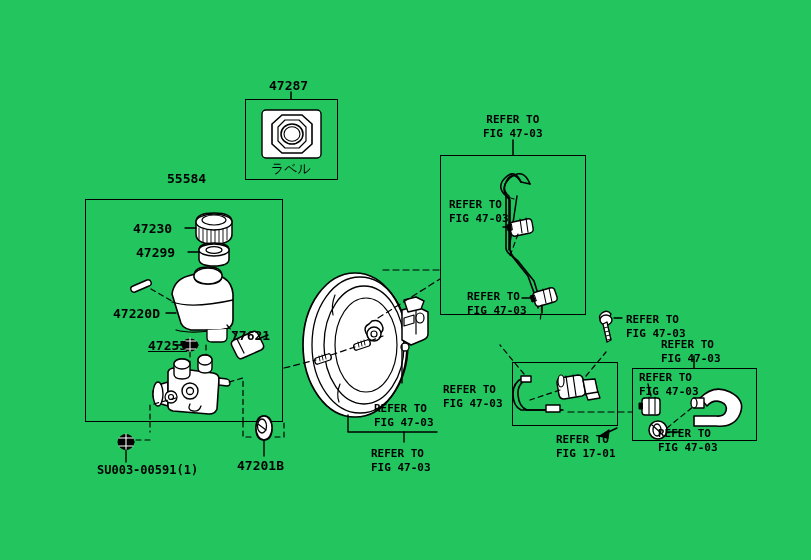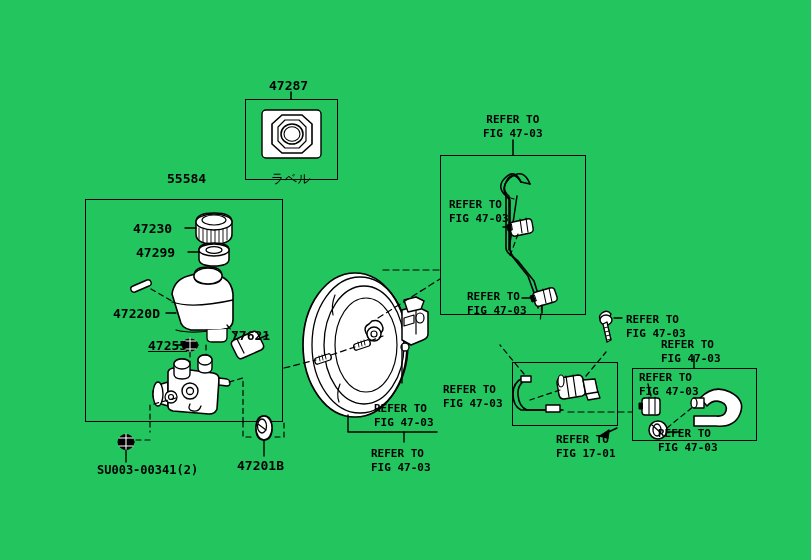--- a/index.html
+++ b/index.html
@@ -283,31 +283,31 @@
       <path d="M667,428 L694,406" stroke="#000" stroke-width="1.2" stroke-dasharray="5,4"></path>
       <line x1="694" y1="356" x2="694" y2="368" stroke="#000" stroke-width="1.5"></line>
 
       <path d="M617,428 L600,436" stroke="#000" stroke-width="1.4"></path>
       <polygon points="600,436 609,430 608,438" fill="#000"></polygon>
 
     </g>
   </svg>
 
   <div class="lbl pn" style="left:269px; top:78px;">47287</div>
-  <div class="lbl jp" style="left:271px; top:171px;">ラベル</div>
+  <div class="lbl jp" style="left:271px; top:161px;">ラベル</div>
 
   <div class="lbl pn" style="left:167px; top:171px;">55584</div>
 
   <div class="lbl pn" style="left:133px; top:221px;">47230</div>
   <div class="lbl pn" style="left:136px; top:245px;">47299</div>
   <div class="lbl pn" style="left:113px; top:306px;">47220D</div>
   <div class="lbl pn" style="left:231px; top:328px;">77621</div>
   <div class="lbl pn" style="left:148px; top:338px;text-decoration:underline;">47255</div>
 
-  <div class="lbl pn" style="left:97px; top:463px; font-size:12px;">SU003-00341(2)</div>
+  <div class="lbl pn" style="left:97px; top:463px; font-size:12px;">SU003-00591(1)</div>
   <div class="lbl pn" style="left:237px; top:458px;">47201B</div>
 
   <div class="lbl refer" style="left:483px; top:113px;">REFER TO
 FIG 47-03</div>
   <div class="lbl refer-l" style="left:449px; top:198px;">REFER TO
 FIG 47-03</div>
   <div class="lbl refer-l" style="left:467px; top:290px;">REFER TO
 FIG 47-03</div>
   <div class="lbl refer-l" style="left:443px; top:383px;">REFER TO
 FIG 47-03</div>

